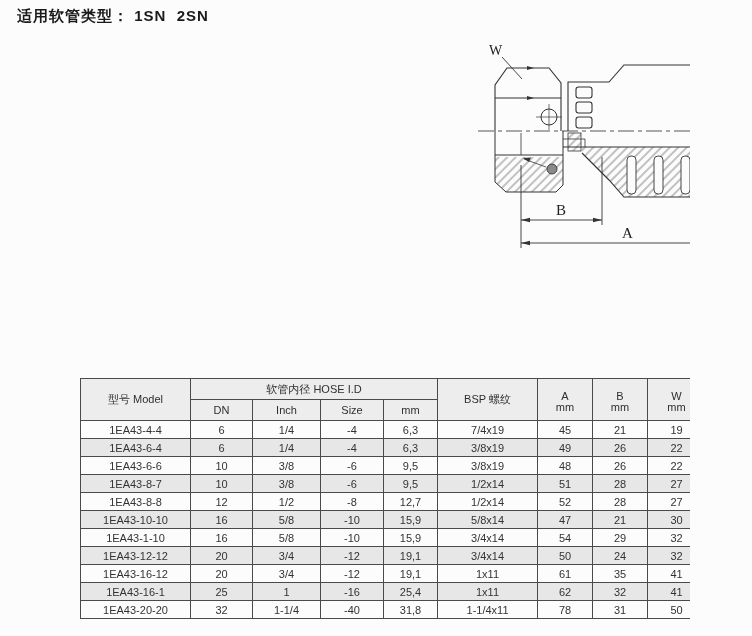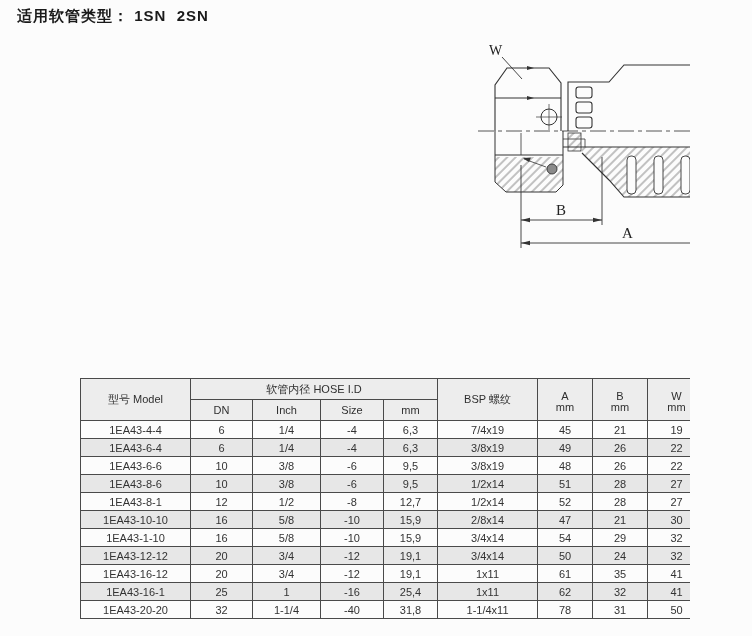--- a/index.html
+++ b/index.html
@@ -186,48 +186,48 @@
           <td>10</td>
           <td>3/8</td>
           <td>-6</td>
           <td>9,5</td>
           <td>3/8x19</td>
           <td>48</td>
           <td>26</td>
           <td>22</td>
         </tr>
         <tr class="alt">
-          <td>1EA43-8-6</td>
+          <td>1EA43-8-7</td>
           <td>10</td>
           <td>3/8</td>
           <td>-6</td>
           <td>9,5</td>
           <td>1/2x14</td>
           <td>51</td>
           <td>28</td>
           <td>27</td>
         </tr>
         <tr>
-          <td>1EA43-8-1</td>
+          <td>1EA43-8-8</td>
           <td>12</td>
           <td>1/2</td>
           <td>-8</td>
           <td>12,7</td>
           <td>1/2x14</td>
           <td>52</td>
           <td>28</td>
           <td>27</td>
         </tr>
         <tr class="alt">
           <td>1EA43-10-10</td>
           <td>16</td>
           <td>5/8</td>
           <td>-10</td>
           <td>15,9</td>
-          <td>2/8x14</td>
+          <td>5/8x14</td>
           <td>47</td>
           <td>21</td>
           <td>30</td>
         </tr>
         <tr>
           <td>1EA43-1-10</td>
           <td>16</td>
           <td>5/8</td>
           <td>-10</td>
           <td>15,9</td>

